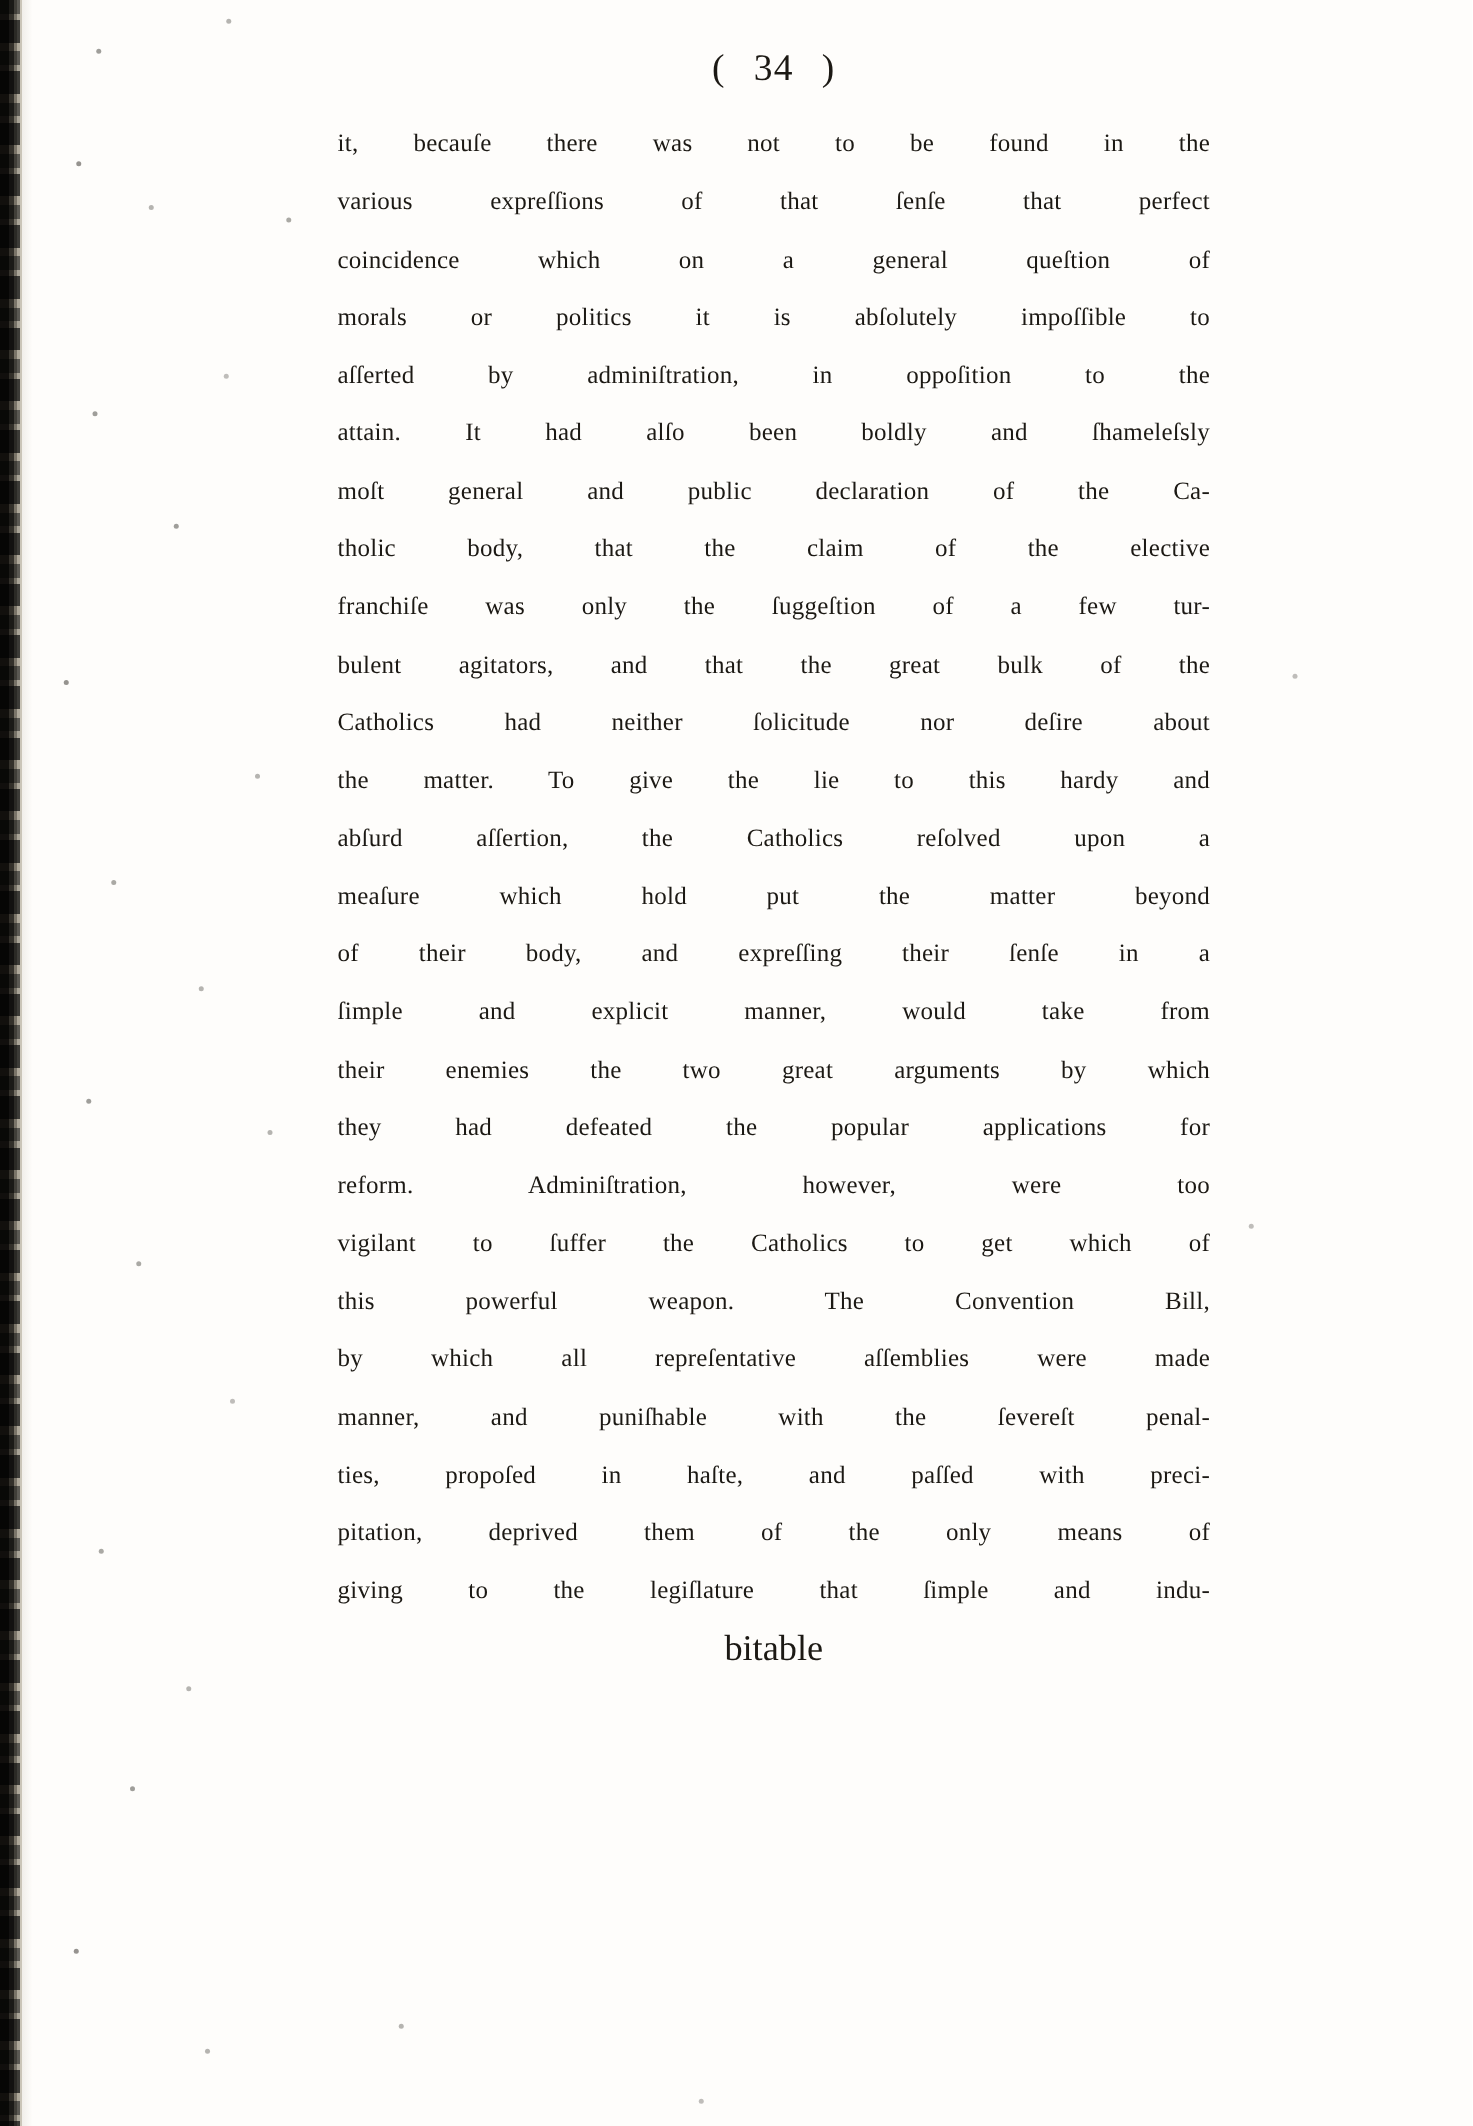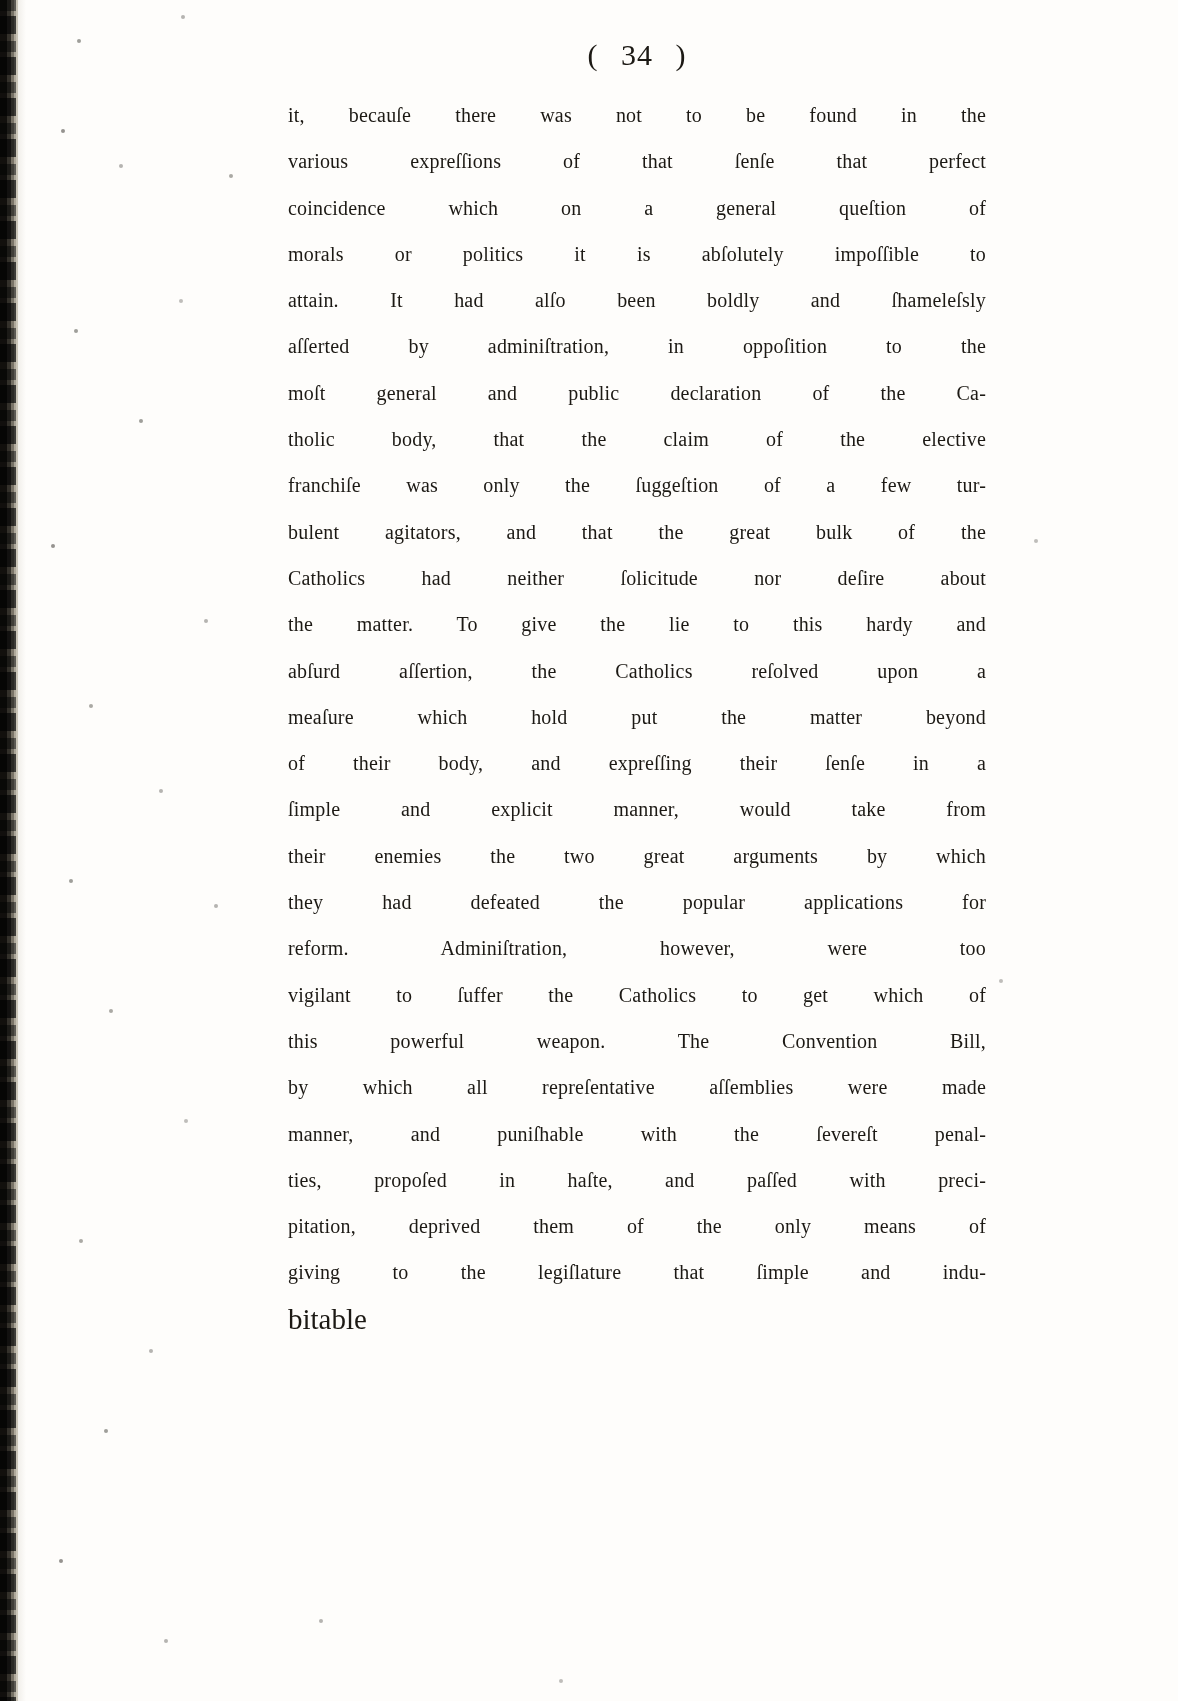--- a/index.html
+++ b/index.html
@@ -73,21 +73,21 @@
       105px 1430px 0 1px rgba(45,42,36,0.45),
       60px 1560px 0 1px rgba(45,42,36,0.5),
       165px 1640px 0 1px rgba(45,42,36,0.35),
       1035px 540px 0 1px rgba(45,42,36,0.3),
       1000px 980px 0 1px rgba(45,42,36,0.3),
       320px 1620px 0 1px rgba(45,42,36,0.35),
       560px 1680px 0 1px rgba(45,42,36,0.3);
   }
   .text-column {
     position: absolute;
-    left: 288px;
+    left: 270px;
     top: 30px;
     width: 698px;
   }
   .page-header {
     text-align: center;
     font-size: 30px;
     line-height: 50px;
     word-spacing: 14px;
     letter-spacing: 1px;
     color: #1c1914;
@@ -101,41 +101,41 @@
     height: 46.3px;
     white-space: nowrap;
     text-align: justify;
     text-align-last: justify;
     letter-spacing: 0.2px;
   }
   .catchword {
     font-size: 29px;
     line-height: 46.3px;
     height: 46.3px;
-    text-align: left;
+    text-align: center;
   }
 </style>
 </head>
 <body>
 
 <div class="page">
   <div class="scan-edge"></div>
   <div class="scan-edge-noise"></div>
   <div class="speckles"></div>
 
   <div class="text-column">
     <div class="page-header">( 34 )</div>
 
     <div class="text-block">
         <div class="text-line">it, becauſe there was not to be found in the</div>
         <div class="text-line">various expreſſions of that ſenſe that perfect</div>
         <div class="text-line">coincidence which on a general queſtion of</div>
         <div class="text-line">morals or politics it is abſolutely impoſſible to</div>
+        <div class="text-line">aſſerted by adminiſtration, in oppoſition to the</div>
         <div class="text-line">attain.  It had alſo been boldly and ſhameleſsly</div>
-        <div class="text-line">aſſerted by adminiſtration, in oppoſition to the</div>
         <div class="text-line">moſt general and public declaration of the Ca-</div>
         <div class="text-line">tholic body, that the claim of the elective</div>
         <div class="text-line">franchiſe was only the ſuggeſtion of a few tur-</div>
         <div class="text-line">bulent agitators, and that the great bulk of the</div>
         <div class="text-line">Catholics had neither ſolicitude nor deſire about</div>
         <div class="text-line">the matter.  To give the lie to this hardy and</div>
         <div class="text-line">abſurd aſſertion, the Catholics reſolved upon a</div>
         <div class="text-line">meaſure which hold put the matter beyond</div>
         <div class="text-line">of their body, and expreſſing their ſenſe in a</div>
         <div class="text-line">ſimple and explicit manner, would take from</div>

